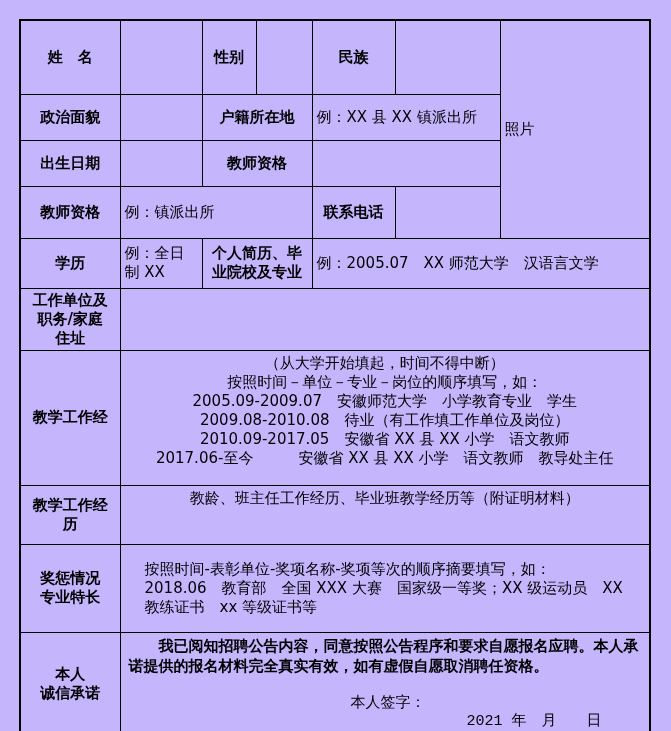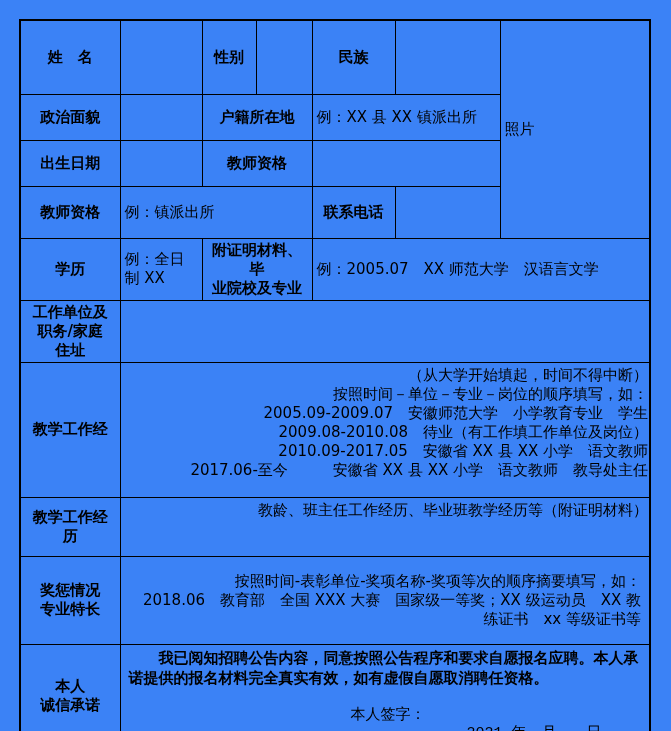--- a/index.html
+++ b/index.html
@@ -6,21 +6,21 @@
     margin: 0;
     padding: 0;
     background: #ffffff;
     font-family: "DejaVu Sans", sans-serif;
     color: #000000;
   }
   .sheet {
     position: relative;
     width: 671px;
     height: 731px;
-    background: #3b82f6;
+    background: #c4b5fd;
     overflow: hidden;
   }
   table.form {
     position: absolute;
     left: 19px;
     top: 19px;
     border-collapse: collapse;
     table-layout: fixed;
     border: 2px solid #000000;
   }
@@ -42,29 +42,29 @@
   }
   td.example {
     vertical-align: middle;
     white-space: pre-line;
   }
   td.photo {
     vertical-align: middle;
   }
   td.content-top {
     vertical-align: top;
-    text-align: right;
+    text-align: center;
     white-space: pre-wrap;
     padding: 3px 1px;
   }
   td.content-mid {
     vertical-align: middle;
-    text-align: right;
+    text-align: left;
     white-space: pre-wrap;
-    padding: 3px 8px;
+    padding: 3px 24px;
   }
   td.promise {
     vertical-align: top;
     padding: 3px 8px;
   }
   .promise-text {
     text-indent: 2em;
     line-height: 20px;
     white-space: normal;
     font-weight: bold;
@@ -123,21 +123,21 @@
       <td class="label">教师资格</td>
       <td class="example" colspan="3">例：镇派出所</td>
       <td class="label">联系电话</td>
       <td class="value"></td>
     </tr>
 
     <tr style="height:50px">
       <td class="label">学历</td>
       <td class="example">例：全日
 制 XX</td>
-      <td class="label" colspan="2">附证明材料、毕
+      <td class="label" colspan="2">个人简历、毕
 业院校及专业</td>
       <td class="example" colspan="3">例：2005.07　XX 师范大学　汉语言文学</td>
     </tr>
 
     <tr style="height:45px">
       <td class="label">工作单位及
 职务/家庭
 住址</td>
       <td class="value" colspan="6"></td>
     </tr>

